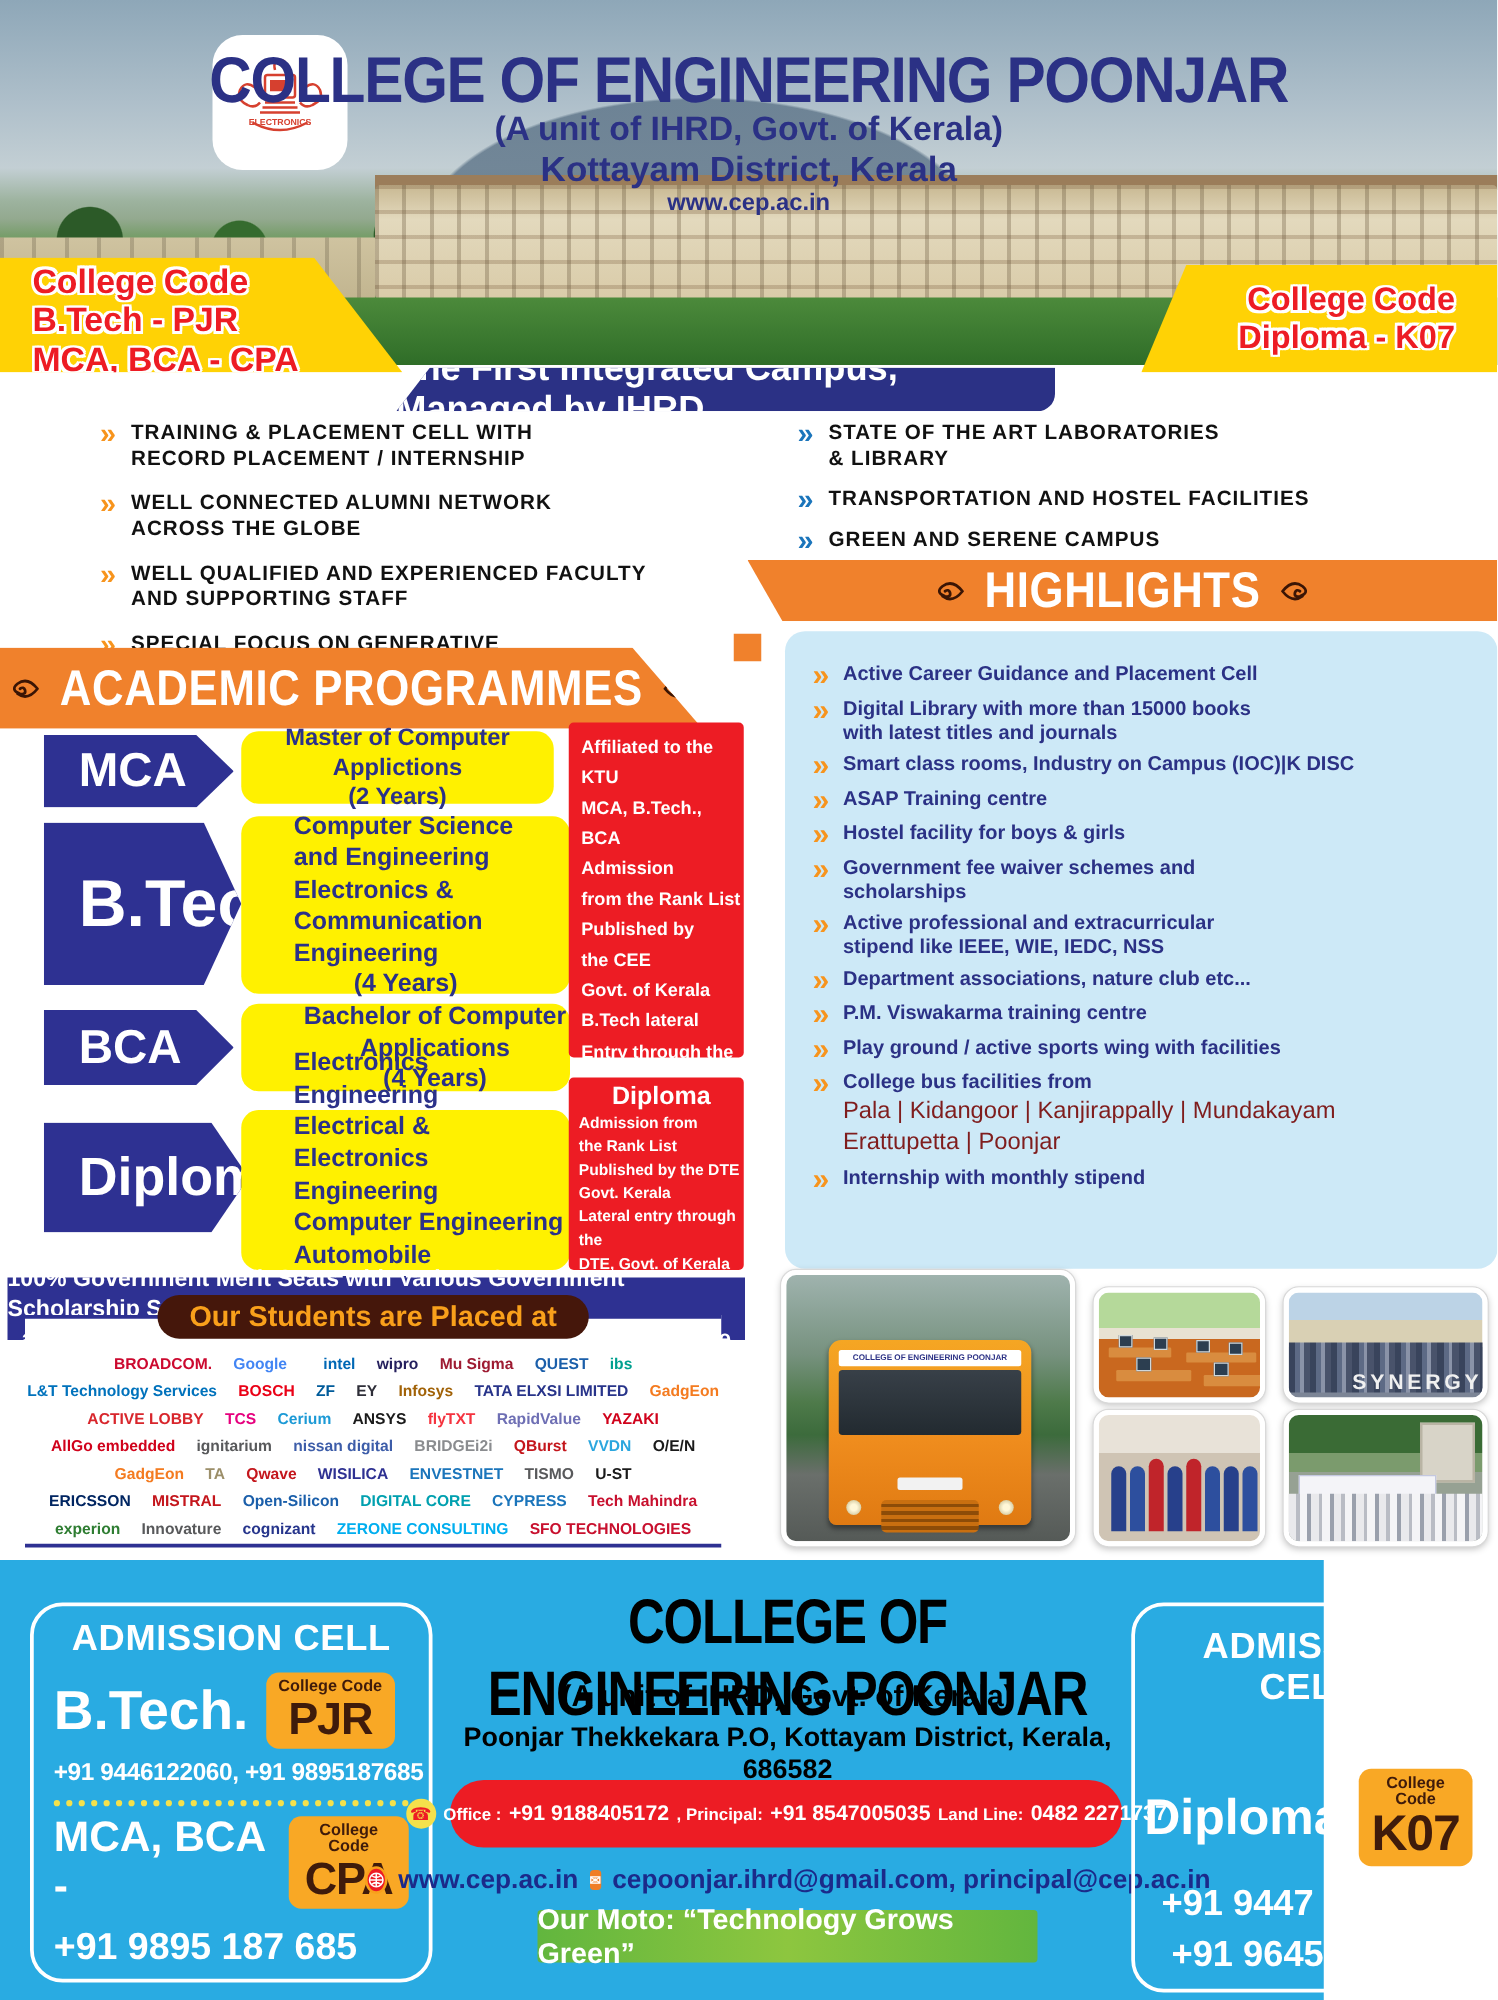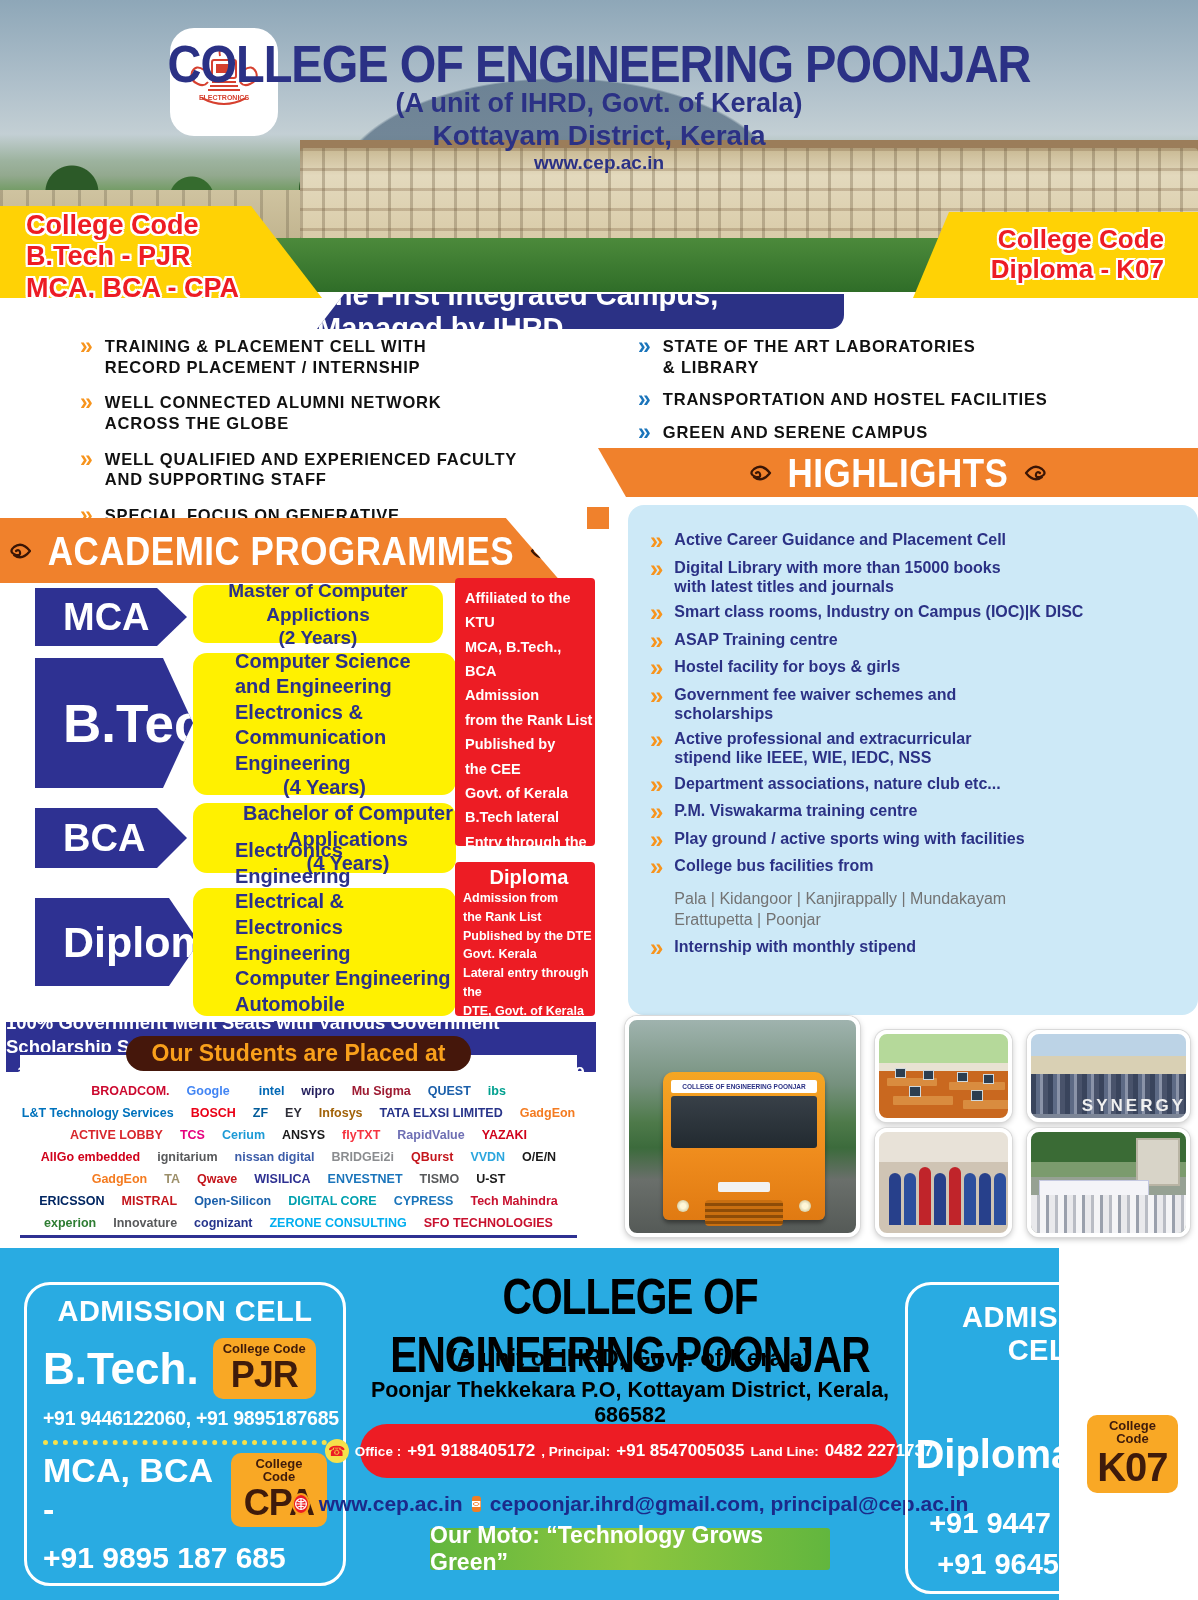--- a/index.html
+++ b/index.html
@@ -59,21 +59,21 @@
     display:flex; align-items:center; justify-content:center; gap:14px; }
   .sec-title { color:#fff; font-weight:900; font-size:35px; letter-spacing:.5px; transform:scaleY(1.15); }
   .orange-sq { left:587px; top:507px; width:22px; height:22px; background:#f0812c; }
   .flourish { width:30px; height:30px; }
 
   
   .hl-panel { left:628px; top:505px; width:570px; height:510px; background:#cde9f7; border-radius:16px; padding:25px 14px 0 22px; }
   .hl-item { display:flex; gap:11px; margin-bottom:6px; }
   .hl-item .chev { font-size:24px; }
   .hl-text { color:#2b3185; font-weight:800; font-size:16px; line-height:1.2; white-space:pre-line; }
-  .hl-sub { color:#737373; font-weight:500; font-size:16px; line-height:1.3; white-space:pre-line; margin-top:14px; }
+  .hl-sub { color:#7f1d1d; font-weight:500; font-size:19px; line-height:1.3; white-space:pre-line; margin-top:2px; }
 
   
   .arrow { background:#2e3192; clip-path:polygon(0 0,calc(100% - 30px) 0,100% 50%,calc(100% - 30px) 100%,0 100%);
     color:#fff; font-weight:900; display:flex; align-items:center; padding-left:28px; }
   .a-mca { left:35px; top:588px; width:152px; height:58px; font-size:38px; }
   .a-btech { left:35px; top:658px; width:158px; height:130px; font-size:53px; }
   .a-bca { left:35px; top:808px; width:152px; height:60px; font-size:38px; }
   .a-dip { left:35px; top:898px; width:164px; height:88px; font-size:43px; }
   .ybox { background:#fff100; border-radius:14px; color:#2b3189; font-weight:800; display:flex; flex-direction:column; justify-content:center; text-align:center; }
   .ylines { white-space:pre-line; line-height:1.28; }

